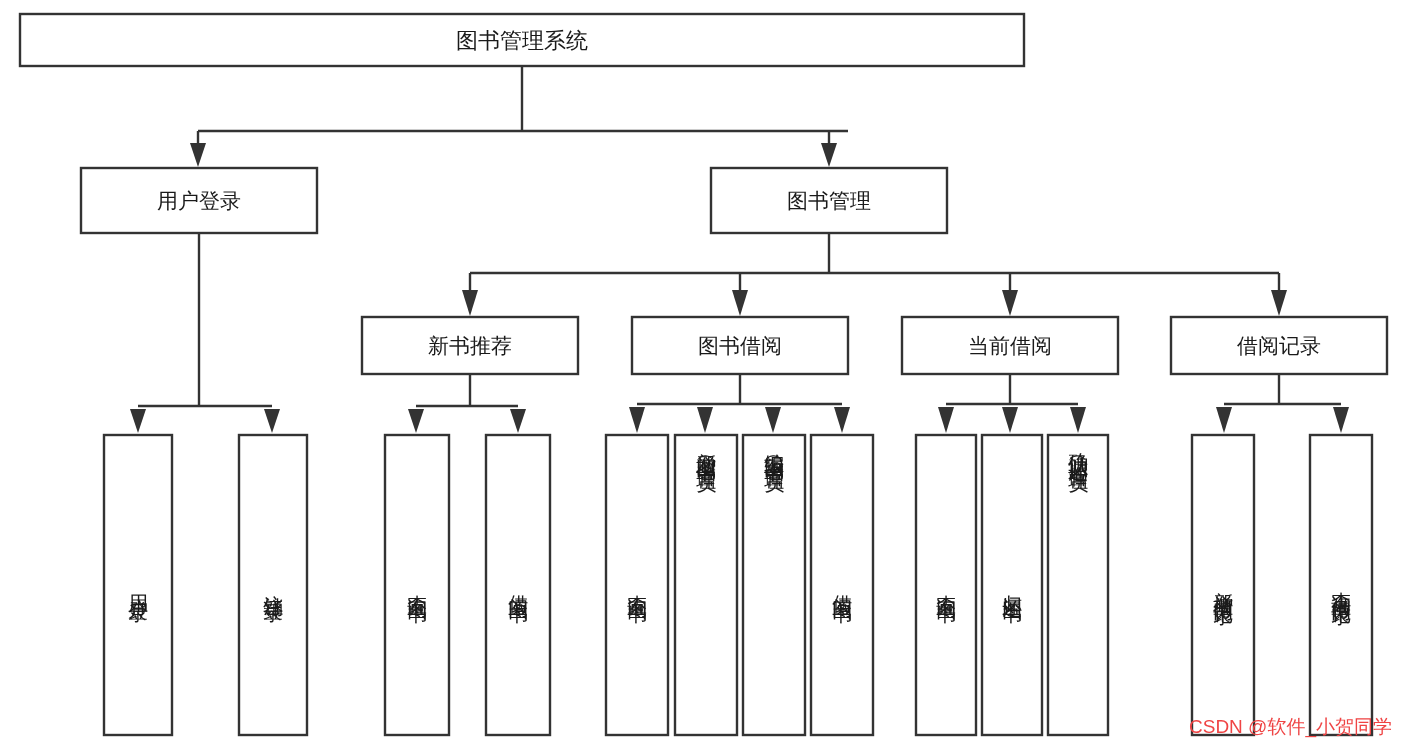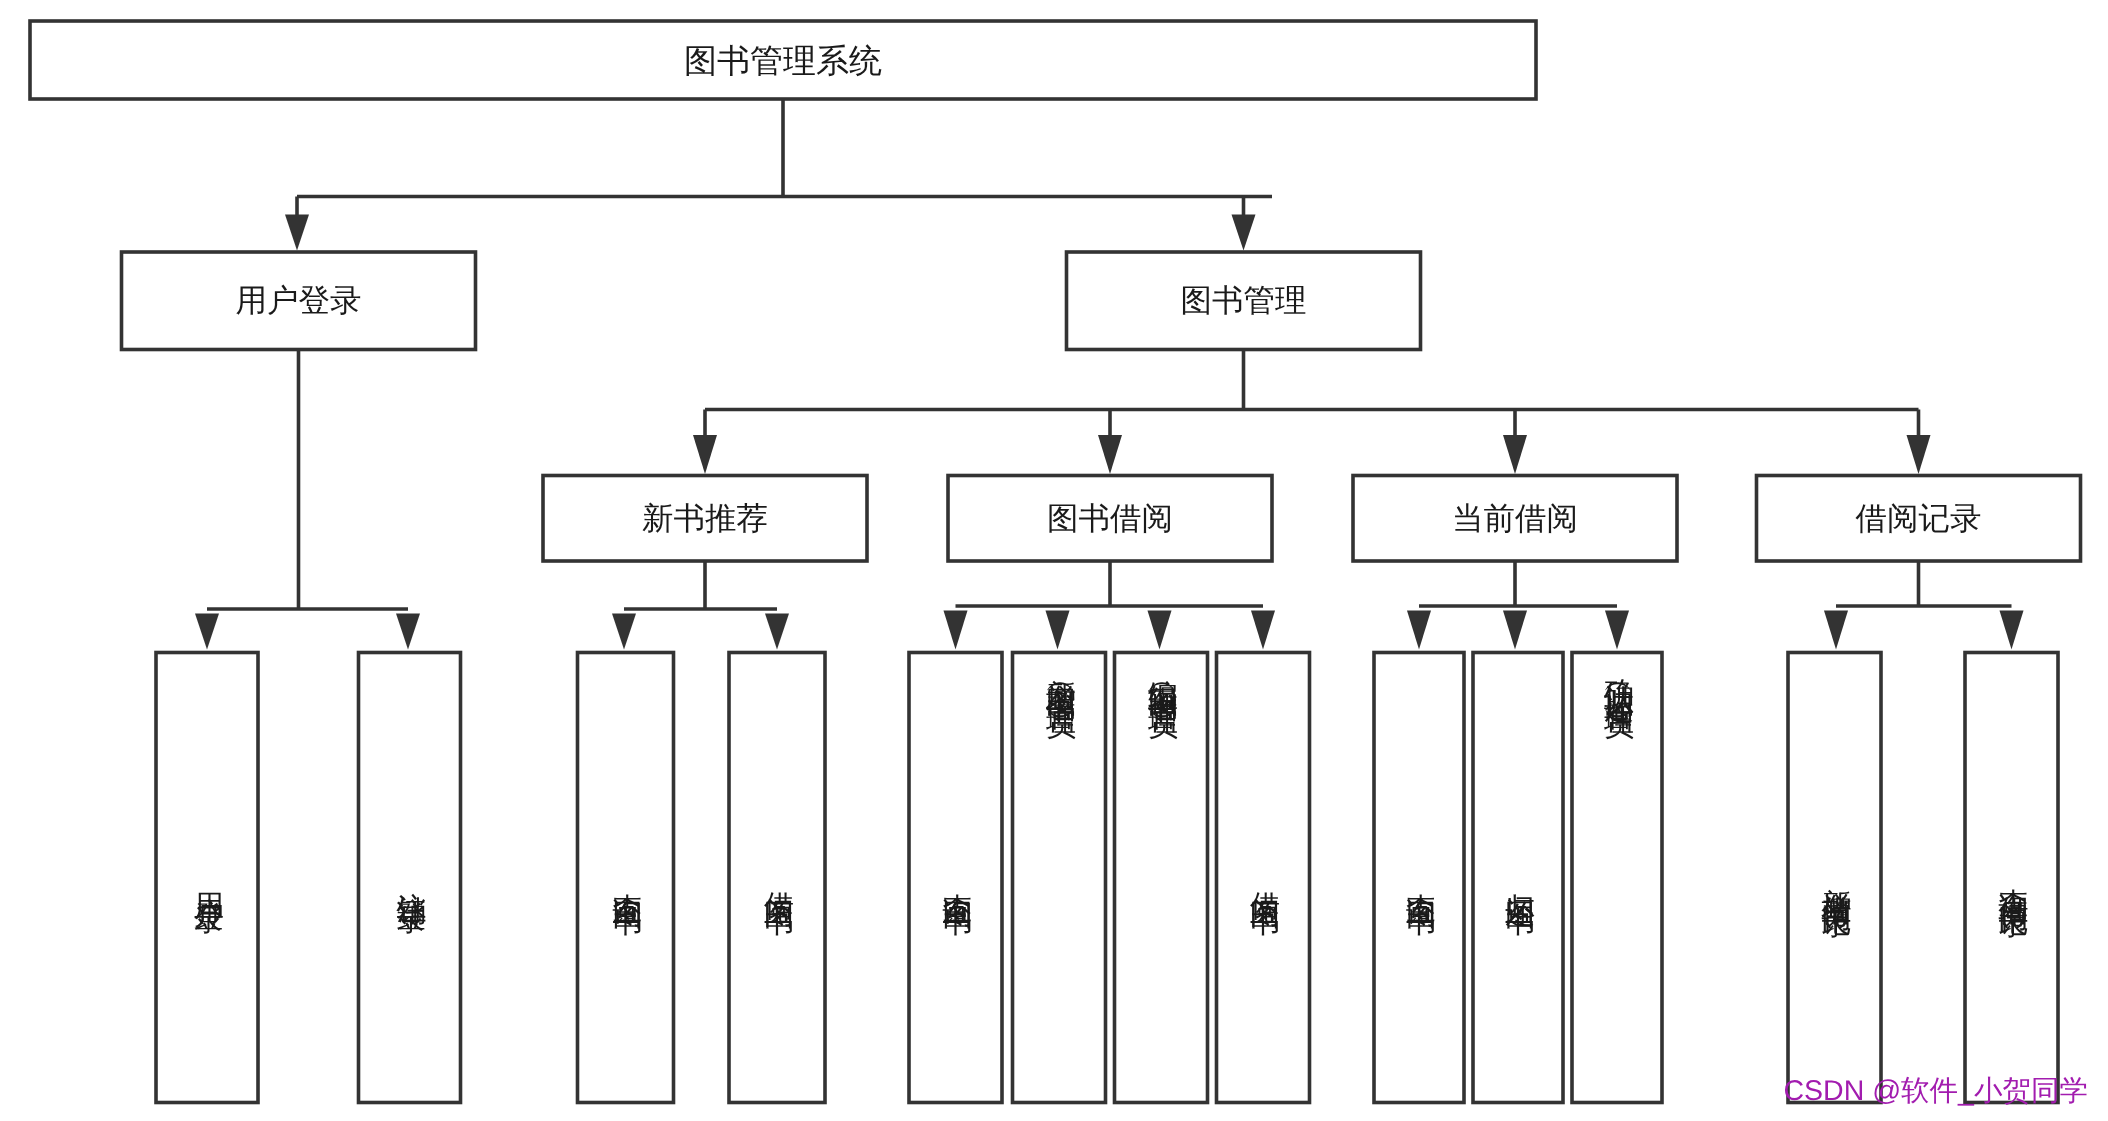--- a/index.html
+++ b/index.html
@@ -72,21 +72,21 @@
     line-height: 1.08;
     letter-spacing: 3px;
     color: #1a1a1a;
     text-align: center;
     white-space: nowrap;
   }
   .watermark {
     position: absolute;
     font-family: "Liberation Sans", "DejaVu Sans", sans-serif;
     font-size: 19px;
-    color: #a21caf;
+    color: #ef4444;
     white-space: nowrap;
     left: 1189px;
     top: 714px;
   }
 </style>
 </head>
 <body>
 
 <div id="diagram-root">
 

